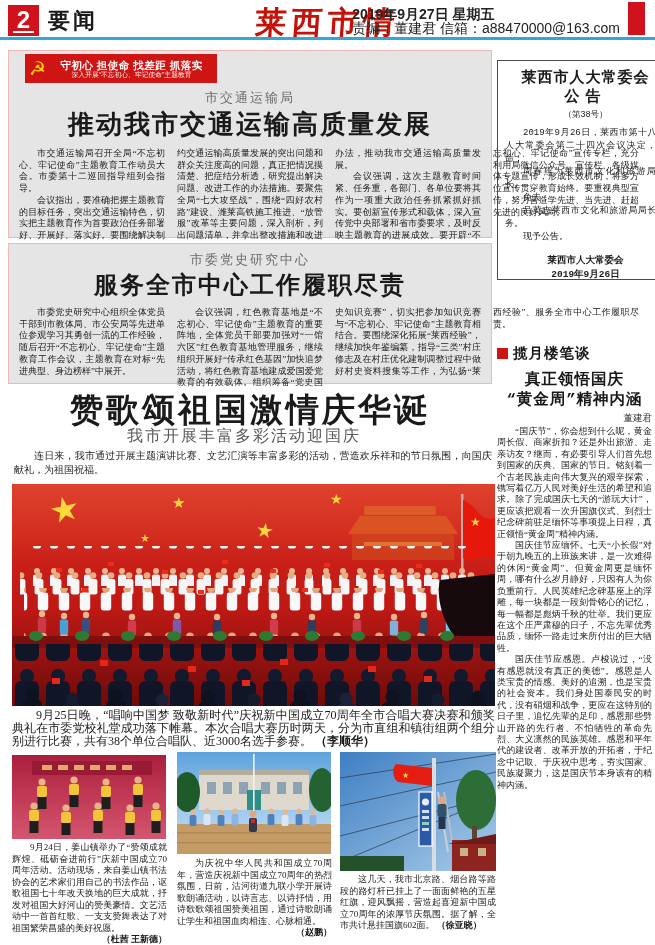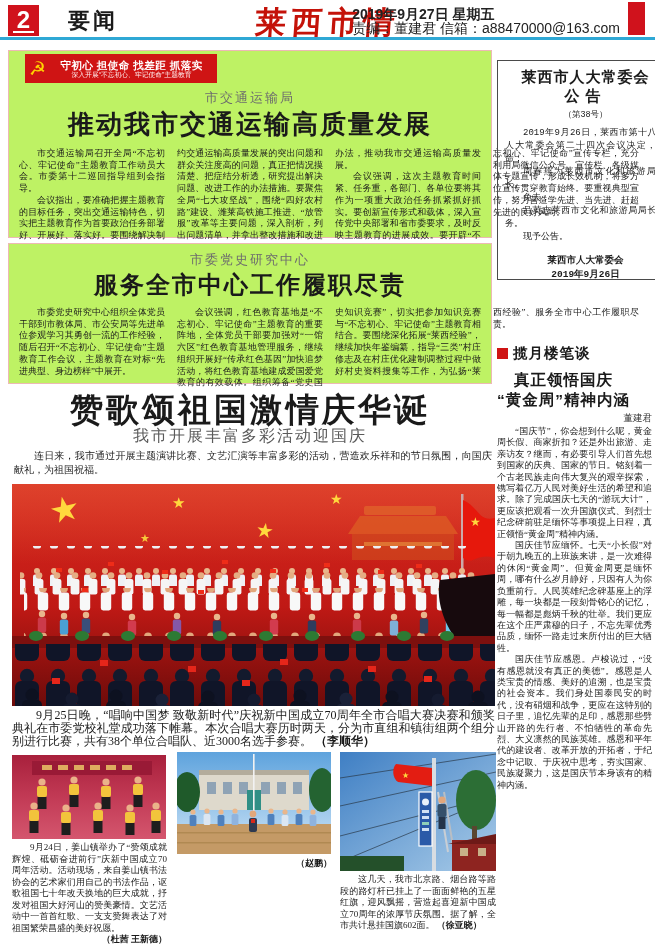--- a/index.html
+++ b/index.html
@@ -4,50 +4,50 @@
 <style>
   html,body{margin:0;padding:0;background:#e8e8e8;}
   .page{position:relative;width:655px;height:945px;background:#fff;overflow:hidden;
         font-family:"Liberation Sans","DejaVu Sans",sans-serif;color:#1a1a1a;}
   .abs{position:absolute;}
 
   
   .pagenum{left:8px;top:5px;width:31px;height:31px;background:#d0121c;color:#fff;
            font-weight:bold;font-size:24px;text-align:center;line-height:29px;}
   .pagenum .ul{position:absolute;left:5px;right:5px;bottom:3px;height:2px;background:#fff;}
-  .section{left:48px;top:6px;font-size:22px;font-weight:900;letter-spacing:3px;margin-left:20px;}
+  .section{left:48px;top:6px;font-size:22px;font-weight:900;letter-spacing:3px;}
   .masthead{left:0;top:2px;width:655px;text-align:center;font-family:"DejaVu Serif","Liberation Serif",serif;
             font-weight:900;font-size:31px;color:#c41209;letter-spacing:5px;transform:skewX(-4deg);}
   .dateblock{right:35px;top:7px;text-align:left;font-size:14px;line-height:14px;color:#222;position:absolute;}
   .dateblock .d1{font-weight:bold;}
   .redbar{left:628px;top:2px;width:17px;height:33px;background:#d0121c;}
   .cyanrule{left:0;top:37px;width:655px;height:3px;}
 
   
-  .artbox{border:1px solid #edb9b4;background:#bef264;box-sizing:border-box;}
+  .artbox{border:1px solid #edb9b4;background:#e5e5e5;box-sizing:border-box;}
   .art1{left:8px;top:50px;width:484px;height:188px;}
   .art2{left:8px;top:243px;width:484px;height:141px;}
   .kicker{width:100%;text-align:center;color:#6d6d6d;font-size:13px;letter-spacing:2px;}
   .hl1{width:100%;text-align:center;font-size:26px;font-weight:900;letter-spacing:2px;}
   .hl2{width:100%;text-align:center;font-size:24px;font-weight:900;letter-spacing:2px;}
   .cols3{column-count:3;column-gap:12px;font-family:"Liberation Serif","DejaVu Serif",serif;
          font-size:9px;line-height:11.7px;text-align:justify;}
   .cols3 p{margin:0;text-indent:2em;}
 
   
   .banner{left:25px;top:54px;width:192px;height:29px;background:#cf1414;color:#fff;z-index:3;
           display:flex;align-items:center;padding:0 4px;box-sizing:border-box;}
   .banner .emb{font-size:19px;color:#ffd400;line-height:1;margin-right:4px;}
   .banner .tx{flex:1;text-align:center;}
   .banner .l1{font-size:10.5px;font-weight:900;letter-spacing:.5px;line-height:12px;white-space:nowrap;}
   .banner .l2{font-size:6.8px;line-height:8px;white-space:nowrap;color:#ffecec;}
 
   
   .bighl{left:8px;top:388px;width:484px;text-align:center;font-size:33px;font-weight:900;letter-spacing:3px;}
-  .subhl{left:8px;top:426px;width:484px;text-align:center;font-size:16px;color:#5a5a5a;letter-spacing:2px;}
+  .subhl{left:2px;top:426px;width:484px;text-align:center;font-size:16px;color:#5a5a5a;letter-spacing:2px;}
   .intro{left:14px;top:449px;width:478px;font-family:Liberation Sans, sans-serif;
          font-size:10px;line-height:14px;text-align:justify;}
   .intro p{margin:0;text-indent:2em;}
 
   
   .photo{display:block;}
   .cap{font-family:"Liberation Serif","DejaVu Serif",serif;font-size:9px;line-height:11.5px;text-align:justify;}
   .cap .lead{display:inline;}
   .cap .credit{font-weight:bold;}
   .cap.block .credit{display:block;text-align:right;}
@@ -57,21 +57,21 @@
   .notice{left:497px;top:60px;width:177px;height:220px;border:1px solid #4a4a4a;box-sizing:border-box;
           padding:8px 7px 0 7px;font-family:Liberation Mono, monospace;}
   .notice .t1{text-align:center;font-size:15px;font-weight:900;line-height:19px;letter-spacing:1px;}
   .notice .t2{text-align:center;font-size:15px;font-weight:900;line-height:19px;letter-spacing:6px;}
   .notice .no{text-align:center;font-size:8.5px;margin:2px 0 6px 0;}
   .notice p{margin:0;text-indent:2em;font-size:9px;line-height:13px;text-align:justify;}
   .notice .sig{margin-top:10px;text-indent:0;text-align:center;font-weight:bold;font-size:9.5px;line-height:14px;}
 
   .colhead{left:497px;top:344px;width:155px;font-size:14.5px;font-weight:900;letter-spacing:1px;display:flex;align-items:center;}
   .colhead .sq{width:11px;height:11px;background:#cf1414;margin-right:5px;display:inline-block;}
-  .etitle{left:486px;top:370px;width:155px;text-align:center;font-family:Liberation Sans, sans-serif;
+  .etitle{left:497px;top:370px;width:155px;text-align:center;font-family:Liberation Mono, monospace;
           font-weight:900;font-size:15.5px;line-height:20px;letter-spacing:1px;}
   .eauthor{left:497px;top:412px;width:155px;text-align:right;font-size:9.5px;color:#333;}
   .ebody{left:497px;top:426px;width:155px;font-family:"Liberation Serif","DejaVu Serif",serif;
          font-size:9px;line-height:11.4px;text-align:justify;color:#222;}
   .ebody p{margin:0;text-indent:2em;}
 </style>
 </head>
 <body>
 
 <div class="page">
@@ -343,20 +343,23 @@
       <use href="#st" x="122" y="67" fill="#4f81bd"></use>
         <use href="#st" x="136" y="68" fill="#8fb3de"></use>
     </g>
     <g>
       <circle cx="76" cy="62" r="3.4" fill="#e2a77c"></circle>
       <rect x="72" y="66" width="8" height="14" rx="2" fill="#2e3950"></rect>
       <rect x="74" y="67" width="4" height="4" fill="#d6281a"></rect>
     </g>
   </svg>
   <div class="abs cap block" style="left:177px;top:858px;width:155px">
+    <p style="margin:0;text-indent:2em">
+      <span class="lead">为庆祝中华人民共和国成立70周年，营造庆祝新中国成立70周年的热烈氛围，日前，沽河街道九联小学开展诗歌朗诵活动，以诗言志、以诗抒情，用诗歌歌颂祖国赞美祖国，通过诗歌朗诵让学生和祖国血肉相连、心脉相通。</span>
+    </p>
     <span class="credit">（赵鹏）</span>
   </div>
 
   <svg class="abs photo" style="left:340px;top:752px" width="156" height="119" viewBox="0 0 156 119">
     <defs>
       <linearGradient id="sky2" x1="0" y1="0" x2="1" y2="1">
         <stop offset="0" stop-color="#3f7fc4"></stop>
           <stop offset="1" stop-color="#a8cbe8"></stop>
       </linearGradient>
     </defs>

